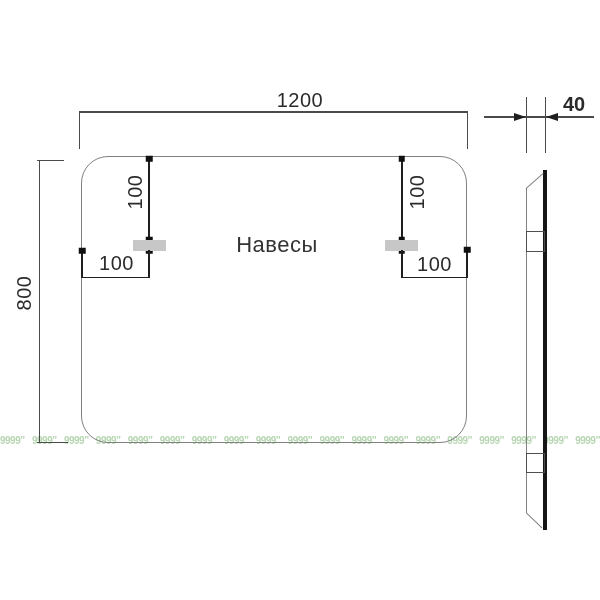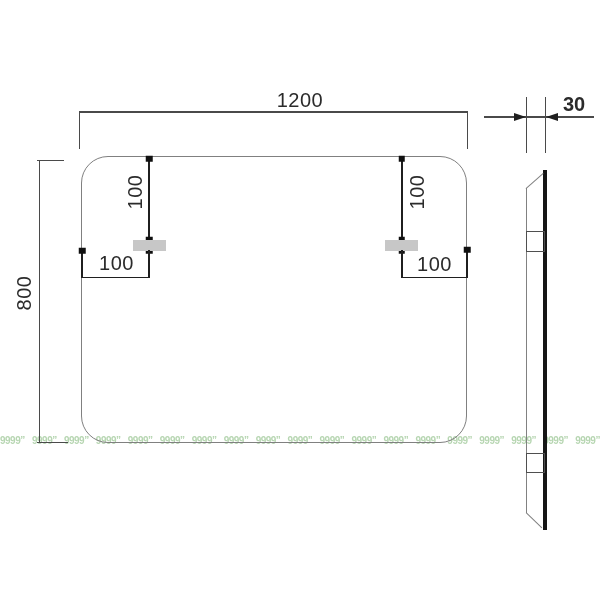--- a/index.html
+++ b/index.html
@@ -56,20 +56,21 @@
       <span>9999”</span>
       <span>9999”</span>
       <span>9999”</span>
       <span>9999”</span>
       <span>9999”</span>
       <span>9999”</span>
       <span>9999”</span>
     </div>
 
   <div class="mirror"></div>
+  <div class="lbl title" style="left:277px;top:245px;">Навесы</div>
 
   <div class="h" style="left:79px;top:111.4px;width:389px;"></div>
   <div class="v" style="left:79px;top:111.4px;height:38px;"></div>
   <div class="v" style="left:466.7px;top:111.4px;height:38px;"></div>
   <div class="lbl" style="left:272px;top:100px;margin-left:28px;">1200</div>
 
   <div class="v" style="left:38.6px;top:160px;height:282px;"></div>
   <div class="h" style="left:37px;top:159.6px;width:27px;"></div>
   <div class="h" style="left:37px;top:441.6px;width:31px;"></div>
   <div class="lbl rot" style="left:24px;top:293px;">800</div>
@@ -105,15 +106,15 @@
   <div class="chamfer" style="left:526px;top:187.6px;width:23px;transform:rotate(-41deg);"></div>
   <div class="chamfer" style="left:526px;top:512.4px;width:22px;transform:rotate(44deg);"></div>
   <div class="bracket" style="top:231px;height:18.5px;"></div>
   <div class="bracket" style="top:452.5px;height:18.5px;"></div>
 
   <div class="h" style="left:484px;top:116.4px;width:110px;"></div>
   <div class="v" style="left:526px;top:97px;height:56px;"></div>
   <div class="v" style="left:544.6px;top:97px;height:56px;"></div>
   <div class="arrow right" style="left:514px;top:113px;"></div>
   <div class="arrow left" style="left:546.2px;top:113px;"></div>
-  <div class="lbl bold" style="left:574px;top:104px;">30</div>
+  <div class="lbl bold" style="left:574px;top:104px;">40</div>
 
 </div>
 
 </body></html>

